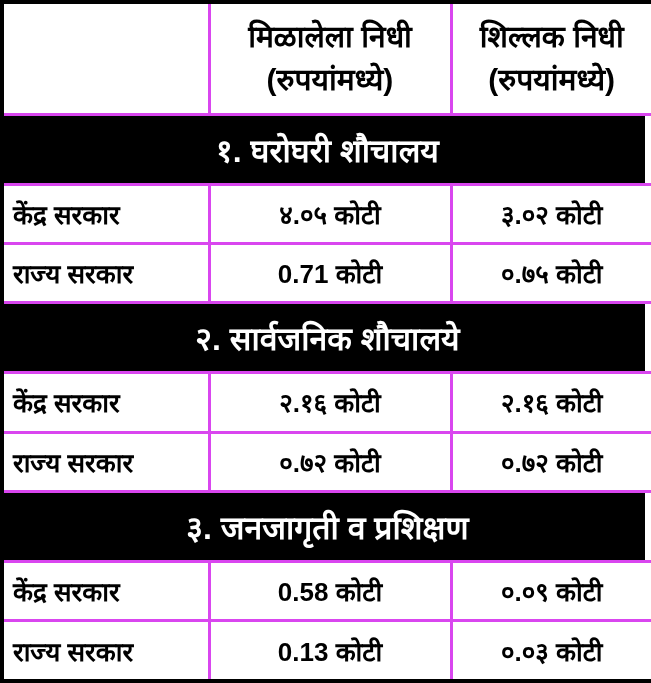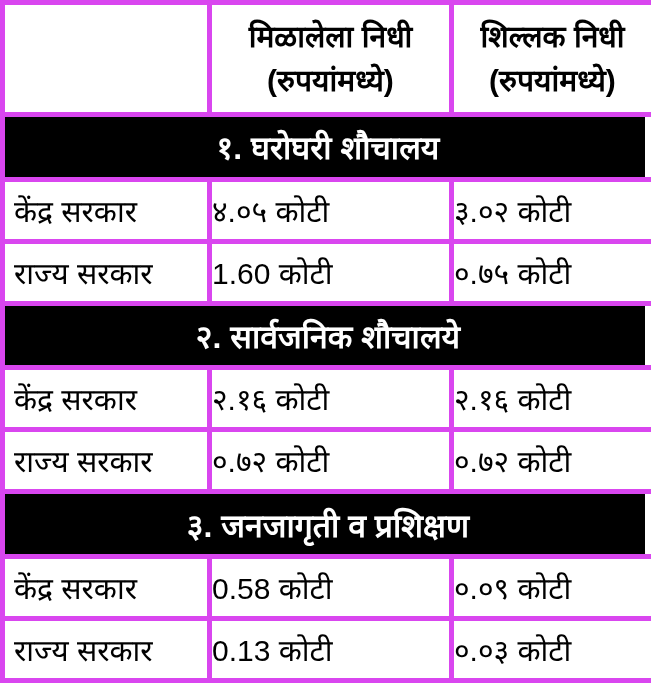--- a/index.html
+++ b/index.html
@@ -15,21 +15,21 @@
   .funds-table {
     border-collapse: collapse;
     table-layout: fixed;
     width: 651px;
     height: 683px;
     background: #ffffff;
     color: #000000;
     font-family: "Liberation Sans", "DejaVu Sans", sans-serif;
   }
   .funds-table td {
-    border: 5px solid #d946ef;
+    border: 3px solid #d946ef;
     padding: 0;
     vertical-align: middle;
   }
   .funds-table {
     border: 4px solid #000000;
   }
   col.c1 { width: 207px; }
   col.c2 { width: 242px; }
   col.c3 { width: 202px; }
 
@@ -45,28 +45,29 @@
     background: #000000;
     
     box-shadow: inset -6px 0 0 0 #ffffff;
     color: #ffffff;
     text-align: center;
     font-weight: bold;
     font-size: 32px;
   }
 
   tr.data-row td {
-    font-size: 30px;
-    font-weight: normal;
+    font-size: 26px;
+    font-weight: bold;
   }
   td.row-label {
     text-align: left;
     padding-left: 9px;
   }
   td.value-cell {
+    text-align: center;
   }
   .hdr-line { display: block; }
 </style>
 </head>
 <body>
 
 <table class="funds-table">
   <colgroup>
     <col class="c1">
     <col class="c2">
@@ -89,21 +90,21 @@
   <tr class="section-row">
     <td colspan="3">१. घरोघरी शौचालय</td>
   </tr>
   <tr class="data-row">
     <td class="row-label">केंद्र सरकार</td>
     <td class="value-cell">४.०५ कोटी</td>
     <td class="value-cell">३.०२ कोटी</td>
   </tr>
   <tr class="data-row">
     <td class="row-label">राज्य सरकार</td>
-    <td class="value-cell">1.60 कोटी</td>
+    <td class="value-cell">0.71 कोटी</td>
     <td class="value-cell">०.७५ कोटी</td>
   </tr>
 
   <tr class="section-row">
     <td colspan="3">२. सार्वजनिक शौचालये</td>
   </tr>
   <tr class="data-row">
     <td class="row-label">केंद्र सरकार</td>
     <td class="value-cell">२.१६ कोटी</td>
     <td class="value-cell">२.१६ कोटी</td>

